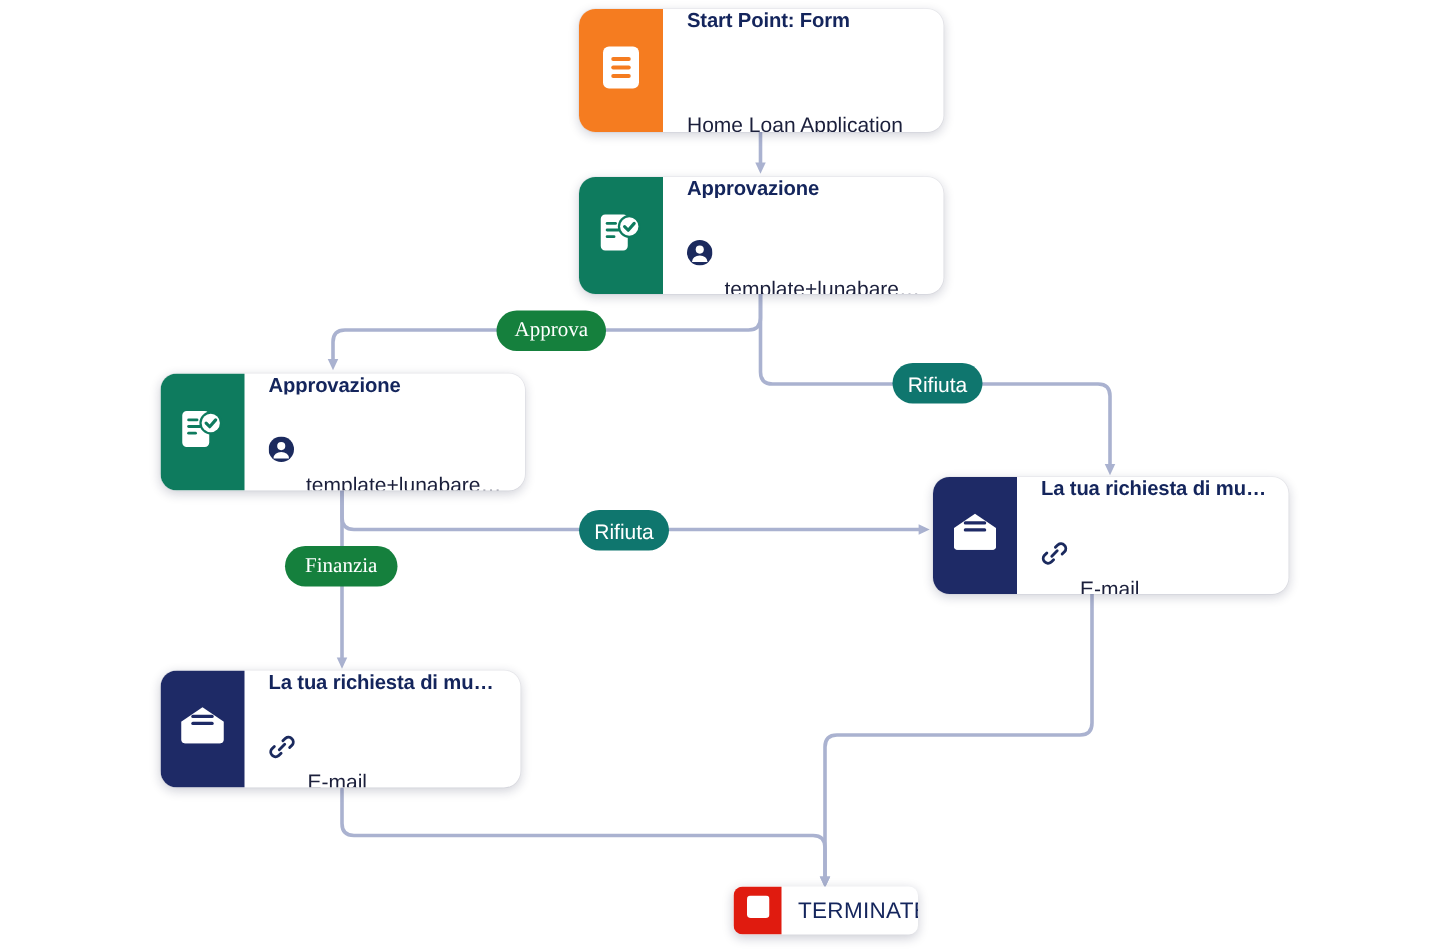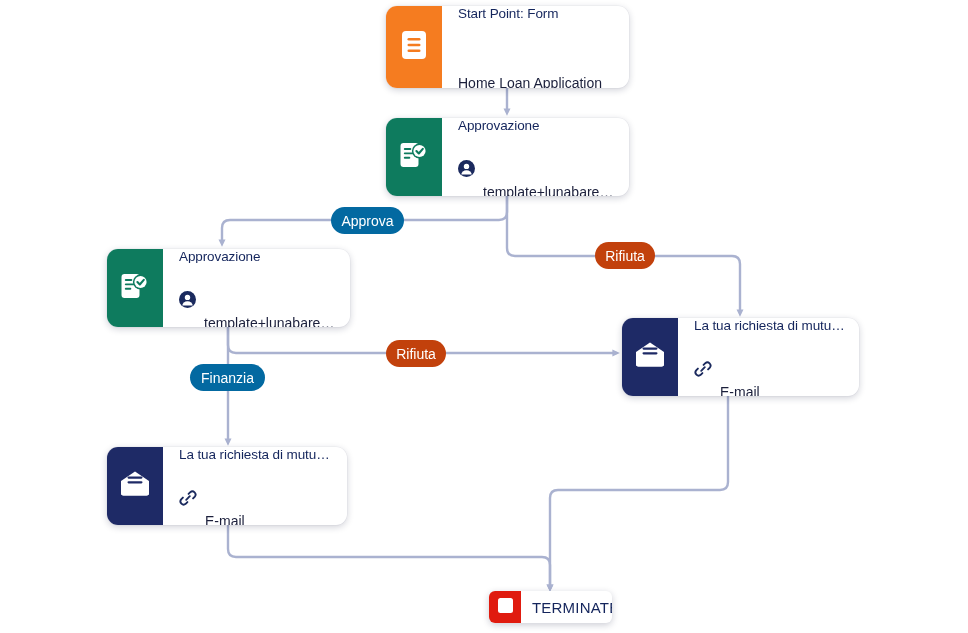--- a/index.html
+++ b/index.html
@@ -45,21 +45,21 @@
   .node-body {
     flex: 1;
     display: flex;
     flex-direction: column;
     justify-content: center;
     padding: 0 14px 0 16px;
     min-width: 0;
   }
   .node-title {
     font-size: 13.5px;
-    font-weight: normal;
+    font-weight: bold;
     color: #14255c;
     line-height: 1.25;
     letter-spacing: -0.1px;
     white-space: nowrap;
     overflow: hidden;
     text-overflow: ellipsis;
   }
   .node-sub {
     display: flex;
     align-items: center;
@@ -118,22 +118,22 @@
     align-items: center;
     justify-content: center;
     height: 27px;
     padding: 0 15px;
     border-radius: 14px;
     font-size: 14px;
     color: #ffffff;
     white-space: nowrap;
     box-sizing: border-box;
   }
-  .pill-approve { background: #0369a1; }
-  .pill-reject  { background: #c2410c; }
+  .pill-approve { background: #15803d; font-family: Liberation Serif, serif; }
+  .pill-reject  { background: #0f766e; }
 </style>
 </head>
 <body>
 
 <div id="canvas">
 
   <svg class="edges" viewBox="0 0 968 633">
     <defs>
       <marker id="arrow" markerWidth="9" markerHeight="9" refX="4.2" refY="4.3" orient="auto" markerUnits="userSpaceOnUse">
         <path d="M0.6,0.8 L8,4.3 L0.6,7.8 Z" fill="#aab2d0"></path>

